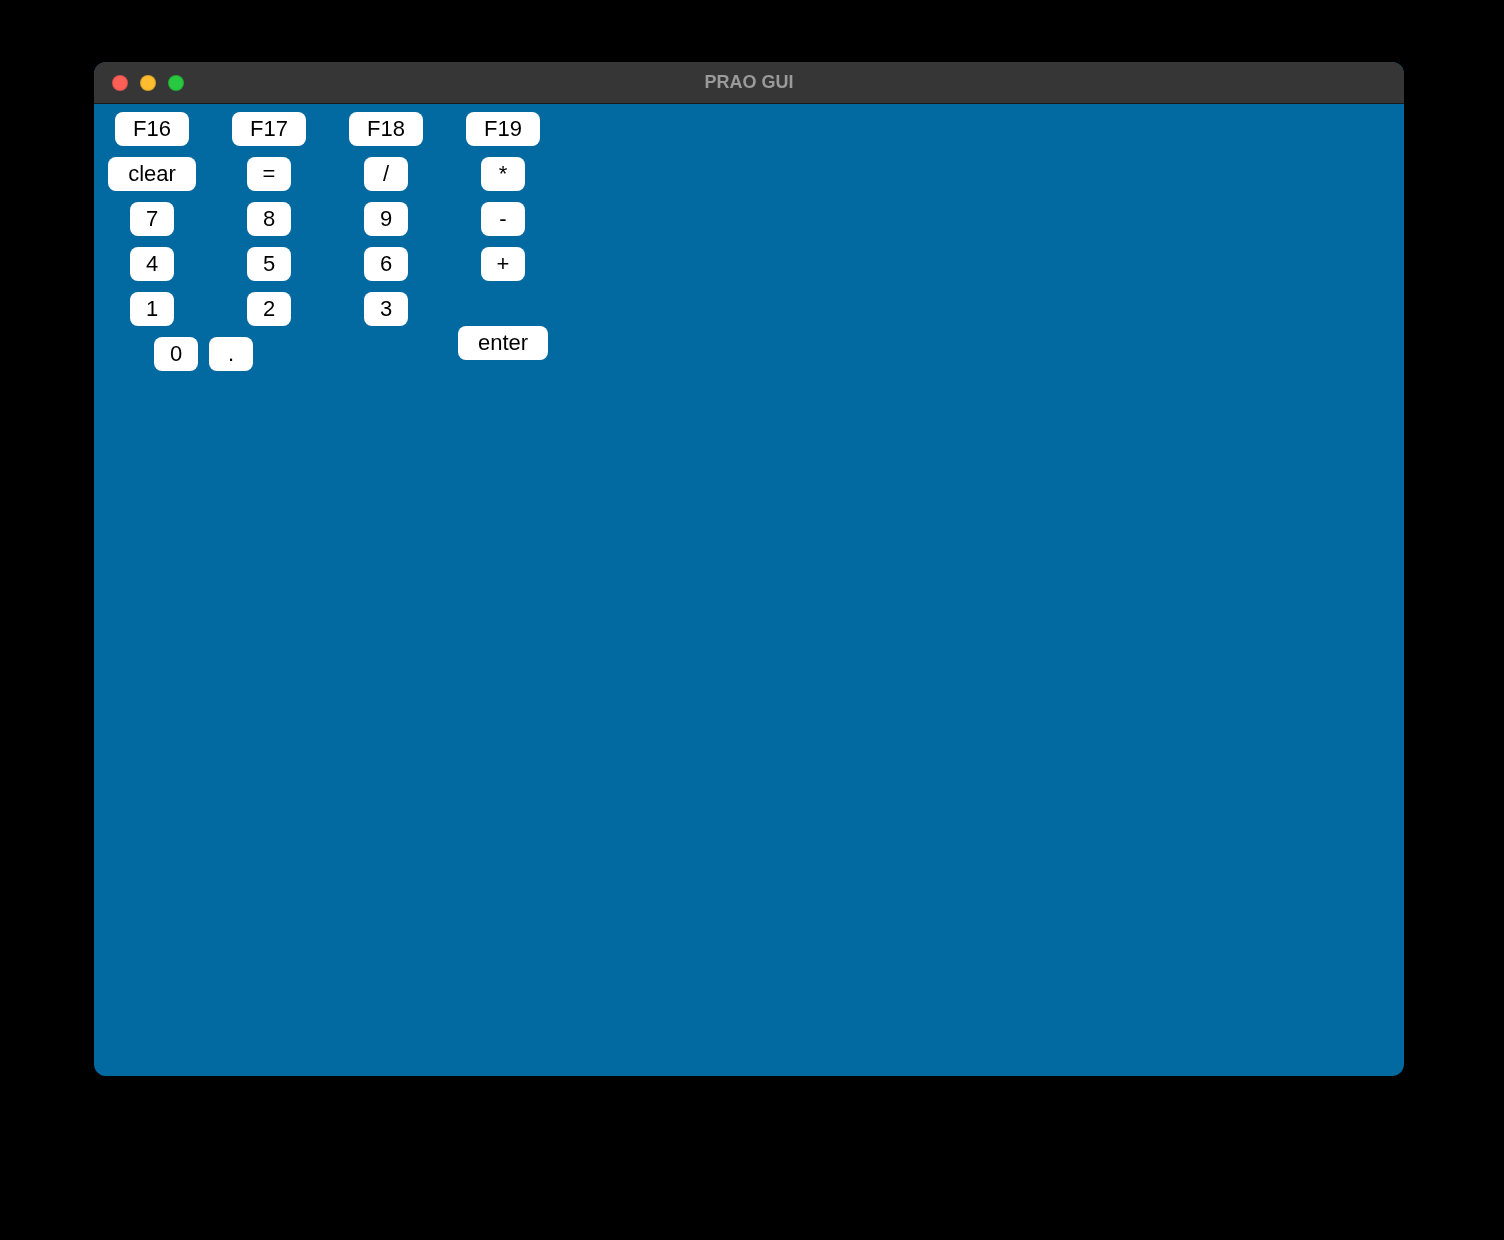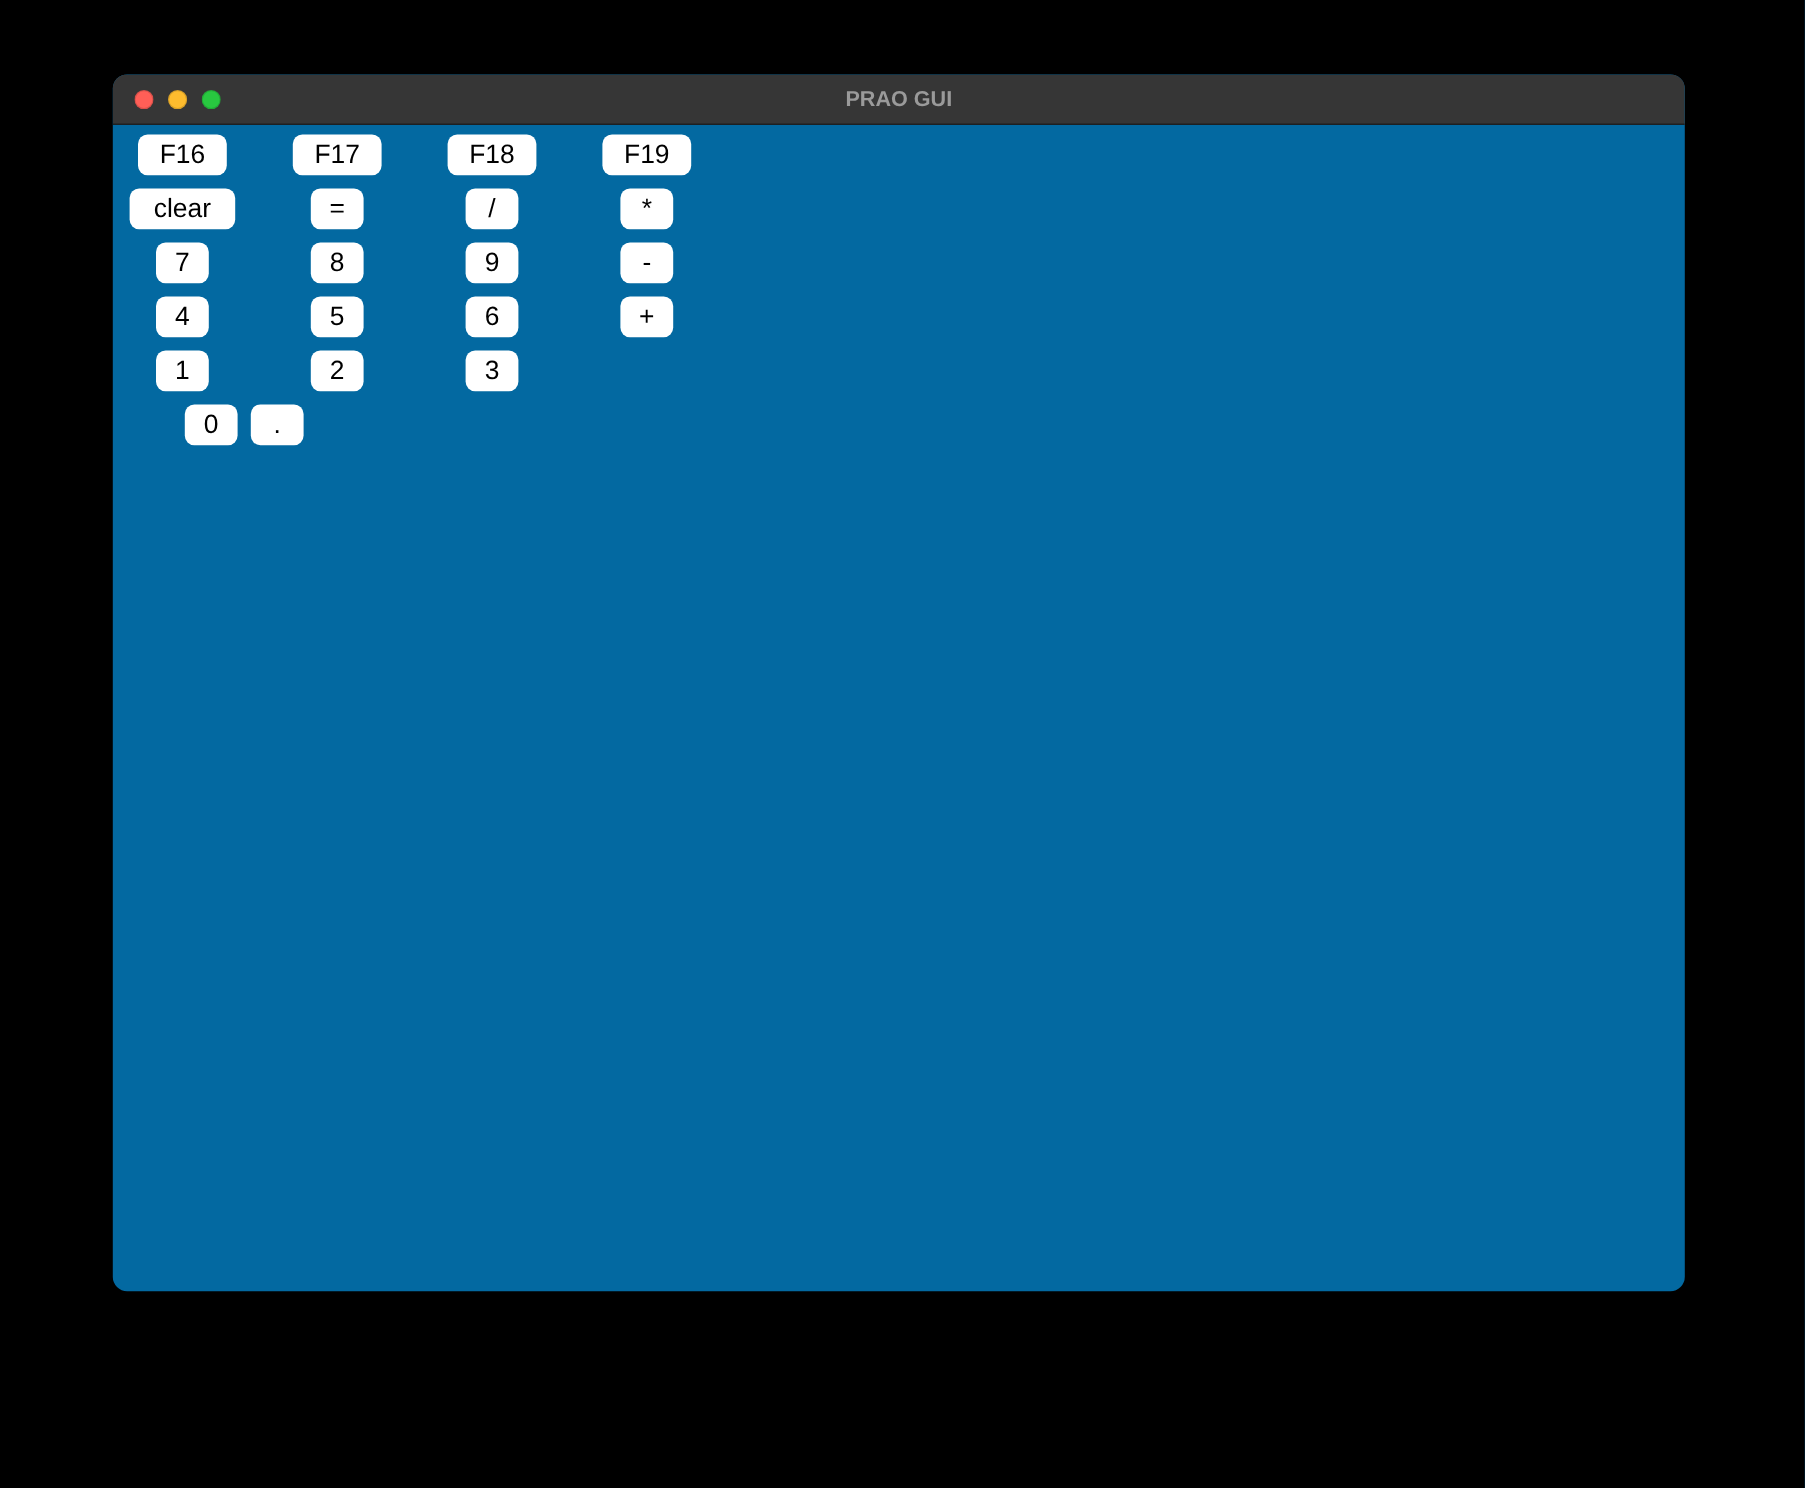--- a/index.html
+++ b/index.html
@@ -79,21 +79,21 @@
     }
     
     .keypad {
       display: flex;
       flex-direction: column;
       gap: 11px;
     }
     
     .row {
       display: flex;
-      gap: 33px;
+      gap: 21px;
     }
     
     .col {
       width: 96px;
       display: flex;
       justify-content: center;
     }
     
     .key {
       background: #ffffff;
@@ -213,17 +213,20 @@
               </div>
             <div class="col">
                 <button class="key narrow">3</button>
               </div>
           </div>
           <div class="bottom-row">
             <button class="key narrow">0</button>
             <button class="key narrow">.</button>
           </div>
         </div>
+        <div class="col" style="align-items:center;">
+          <button class="key wide" style="margin-top:22px;">enter</button>
+        </div>
       </div>
 
     </div>
   </div>
 </div>
 
 </body></html>

